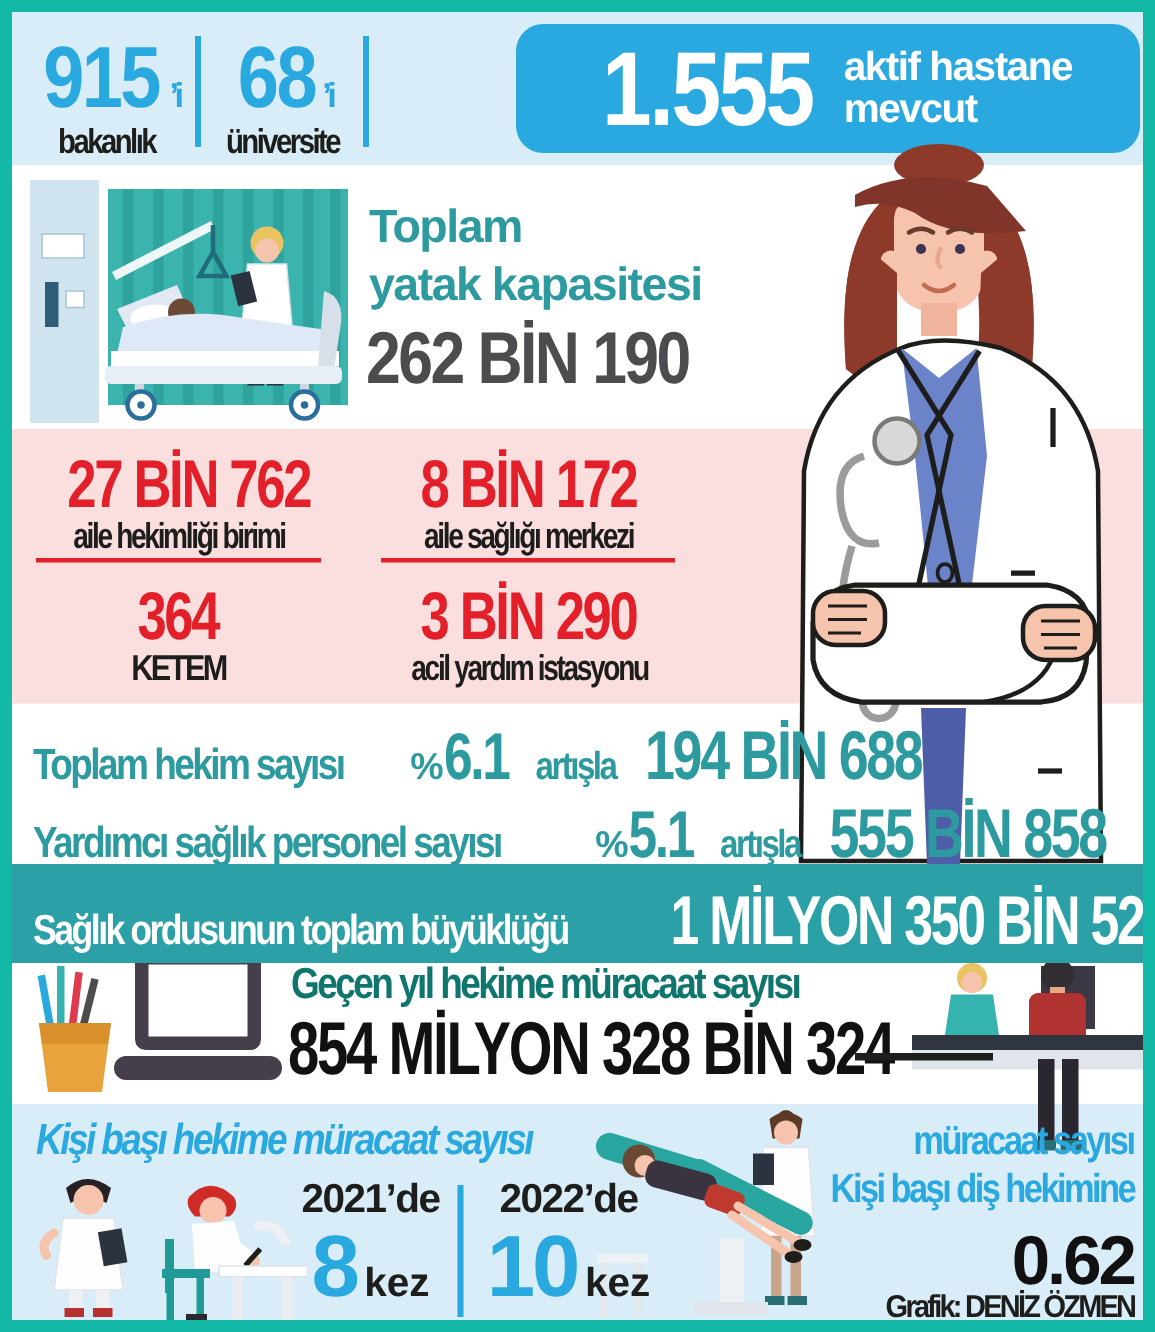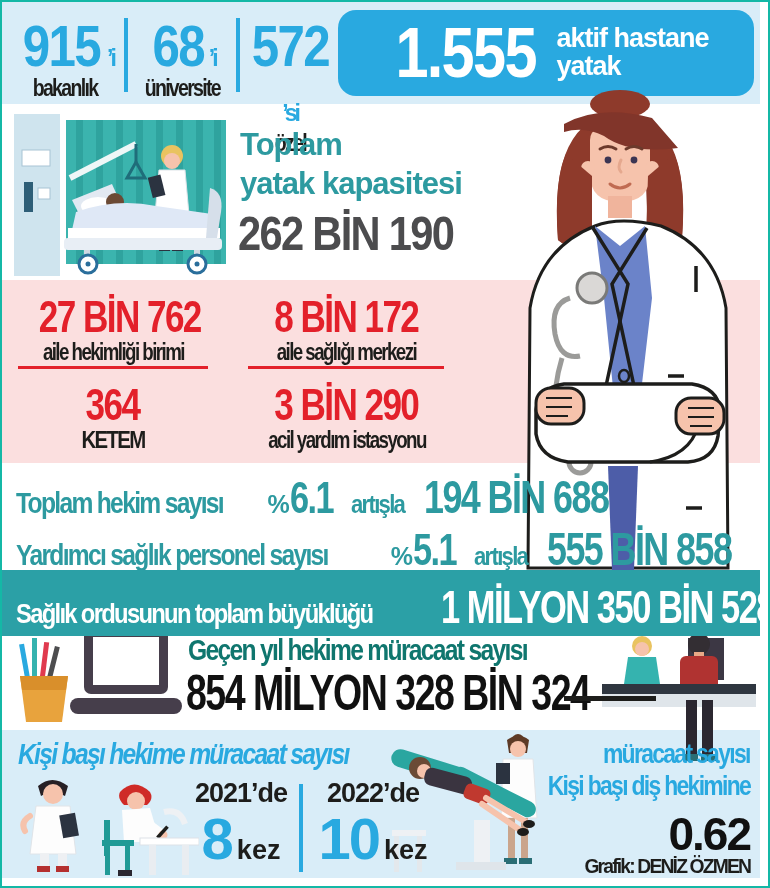--- a/index.html
+++ b/index.html
@@ -1,18 +1,18 @@
 <!DOCTYPE html>
 <html><head>
 <meta charset="utf-8">
 <style>
   html,body{margin:0;padding:0;background:#fff;}
   .canvas{
     position:relative;width:770px;height:888px;box-sizing:border-box;
-    border:2px solid #14b8a6;background:#ffffff;overflow:hidden;
+    border:8px solid #14b8a6;background:#ffffff;overflow:hidden;
     font-family:"Liberation Sans",sans-serif;
   }
   .a{position:absolute;}
   .fit{display:inline-block;white-space:nowrap;letter-spacing:-2px;transform:scaleX(.85);}
   .big{display:inline-block;white-space:nowrap;font-weight:bold;letter-spacing:-2px;transform:scaleX(.78);}
   .ol{transform-origin:left bottom;} .oc{transform-origin:center bottom;} .or{transform-origin:right bottom;}
 
   
   .s1bg{left:0;top:0;width:758px;height:102px;background:#d9edf8;}
   .s3bg{left:0;top:278px;width:758px;height:183px;background:#fbdfdf;}
@@ -84,29 +84,25 @@
   <div class="a hosp" style="left:10px;width:106px;">
     <div class="num"><span class="fit oc">915</span><span class="suf">’i</span></div>
     <div class="lbl"><span class="fit oc">bakanlık</span></div>
   </div>
   <div class="a vdiv" style="left:122px;"></div>
   <div class="a hosp" style="left:130px;width:100px;">
     <div class="num"><span class="fit oc">68</span><span class="suf">’i</span></div>
     <div class="lbl"><span class="fit oc">üniversite</span></div>
   </div>
   <div class="a vdiv" style="left:234px;"></div>
-  <div class="a hosp" style="left:240px;width:96px;">
-    <div class="num"><span class="fit oc">572</span><span class="suf">’si</span></div>
-    <div class="lbl"><span class="fit oc">özel</span></div>
-  </div>
   <div class="a pill">
     <span class="val"><span class="fit oc">1.555</span></span>
     <span class="lbls">
       <span style="display:block">aktif hastane</span>
-      <span style="display:block">yatak</span>
+      <span style="display:block">mevcut</span>
     </span>
   </div>
 
   <svg class="a" style="left:12px;top:112px;" width="212" height="162" viewBox="0 0 212 162">
     <rect x="0" y="0" width="46" height="162" fill="#cfe4ee"></rect>
     <rect x="8" y="36" width="28" height="16" fill="#fff" stroke="#a8c3d4"></rect>
     <rect x="10" y="68" width="9" height="30" fill="#2e5e77"></rect>
     <rect x="24" y="74" width="12" height="11" fill="#fff" stroke="#a8c3d4"></rect>
     <rect x="52" y="6" width="160" height="144" fill="#3bb4ae"></rect>
     <g fill="#2fa39e">

